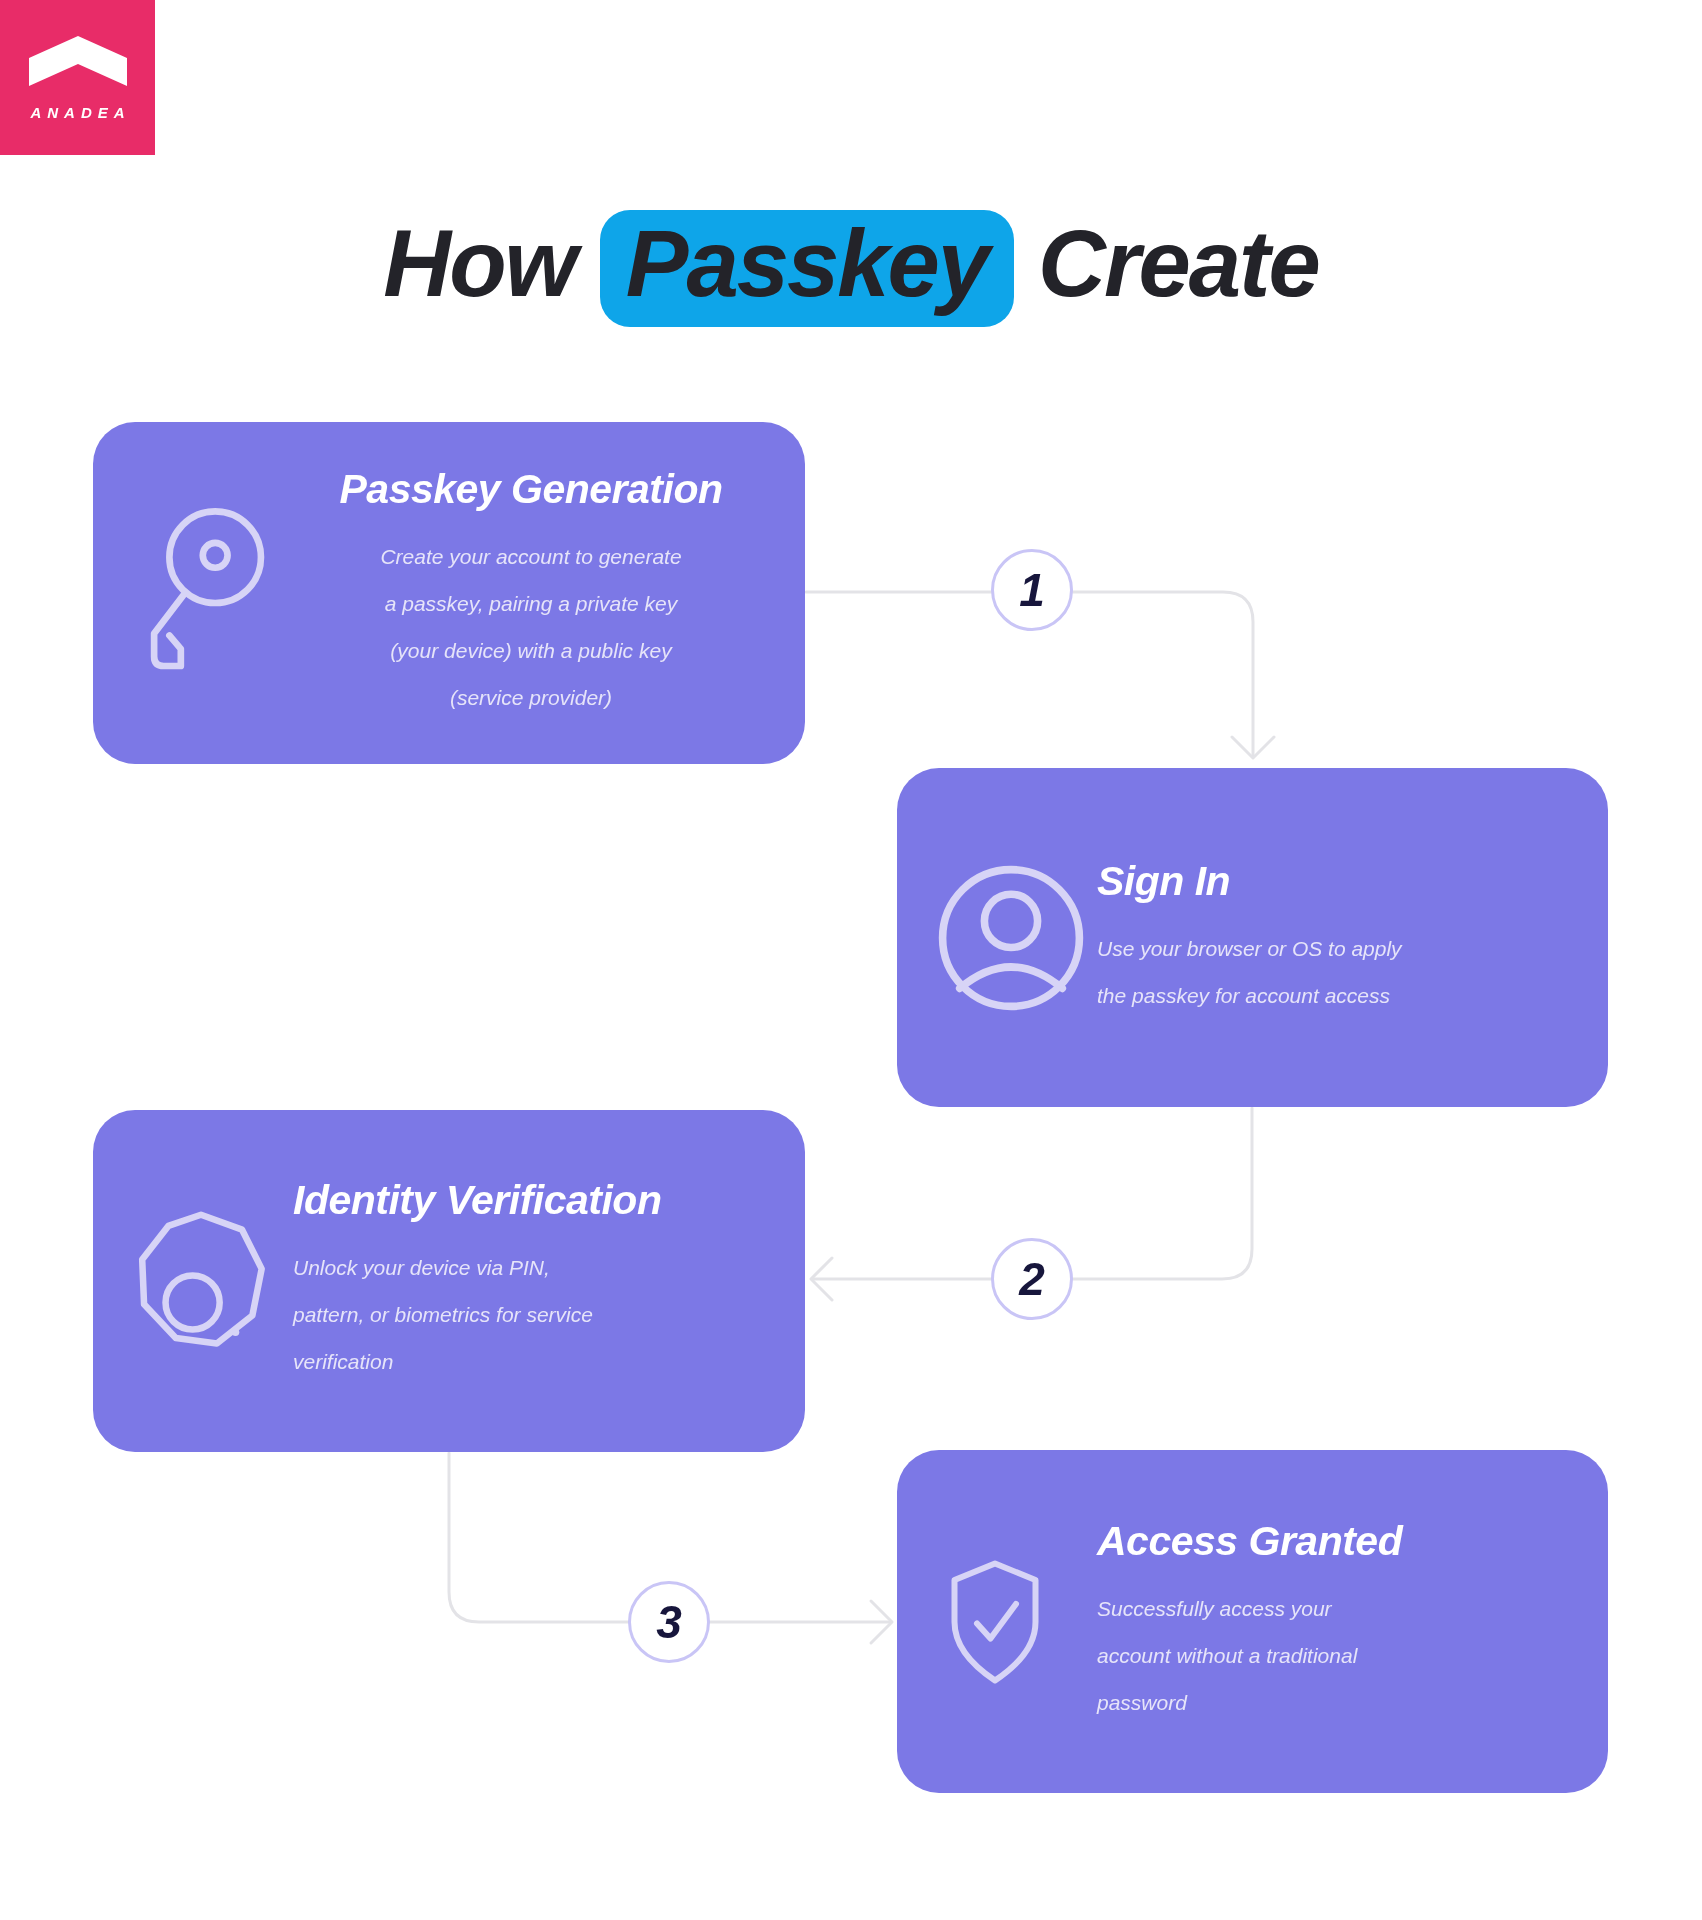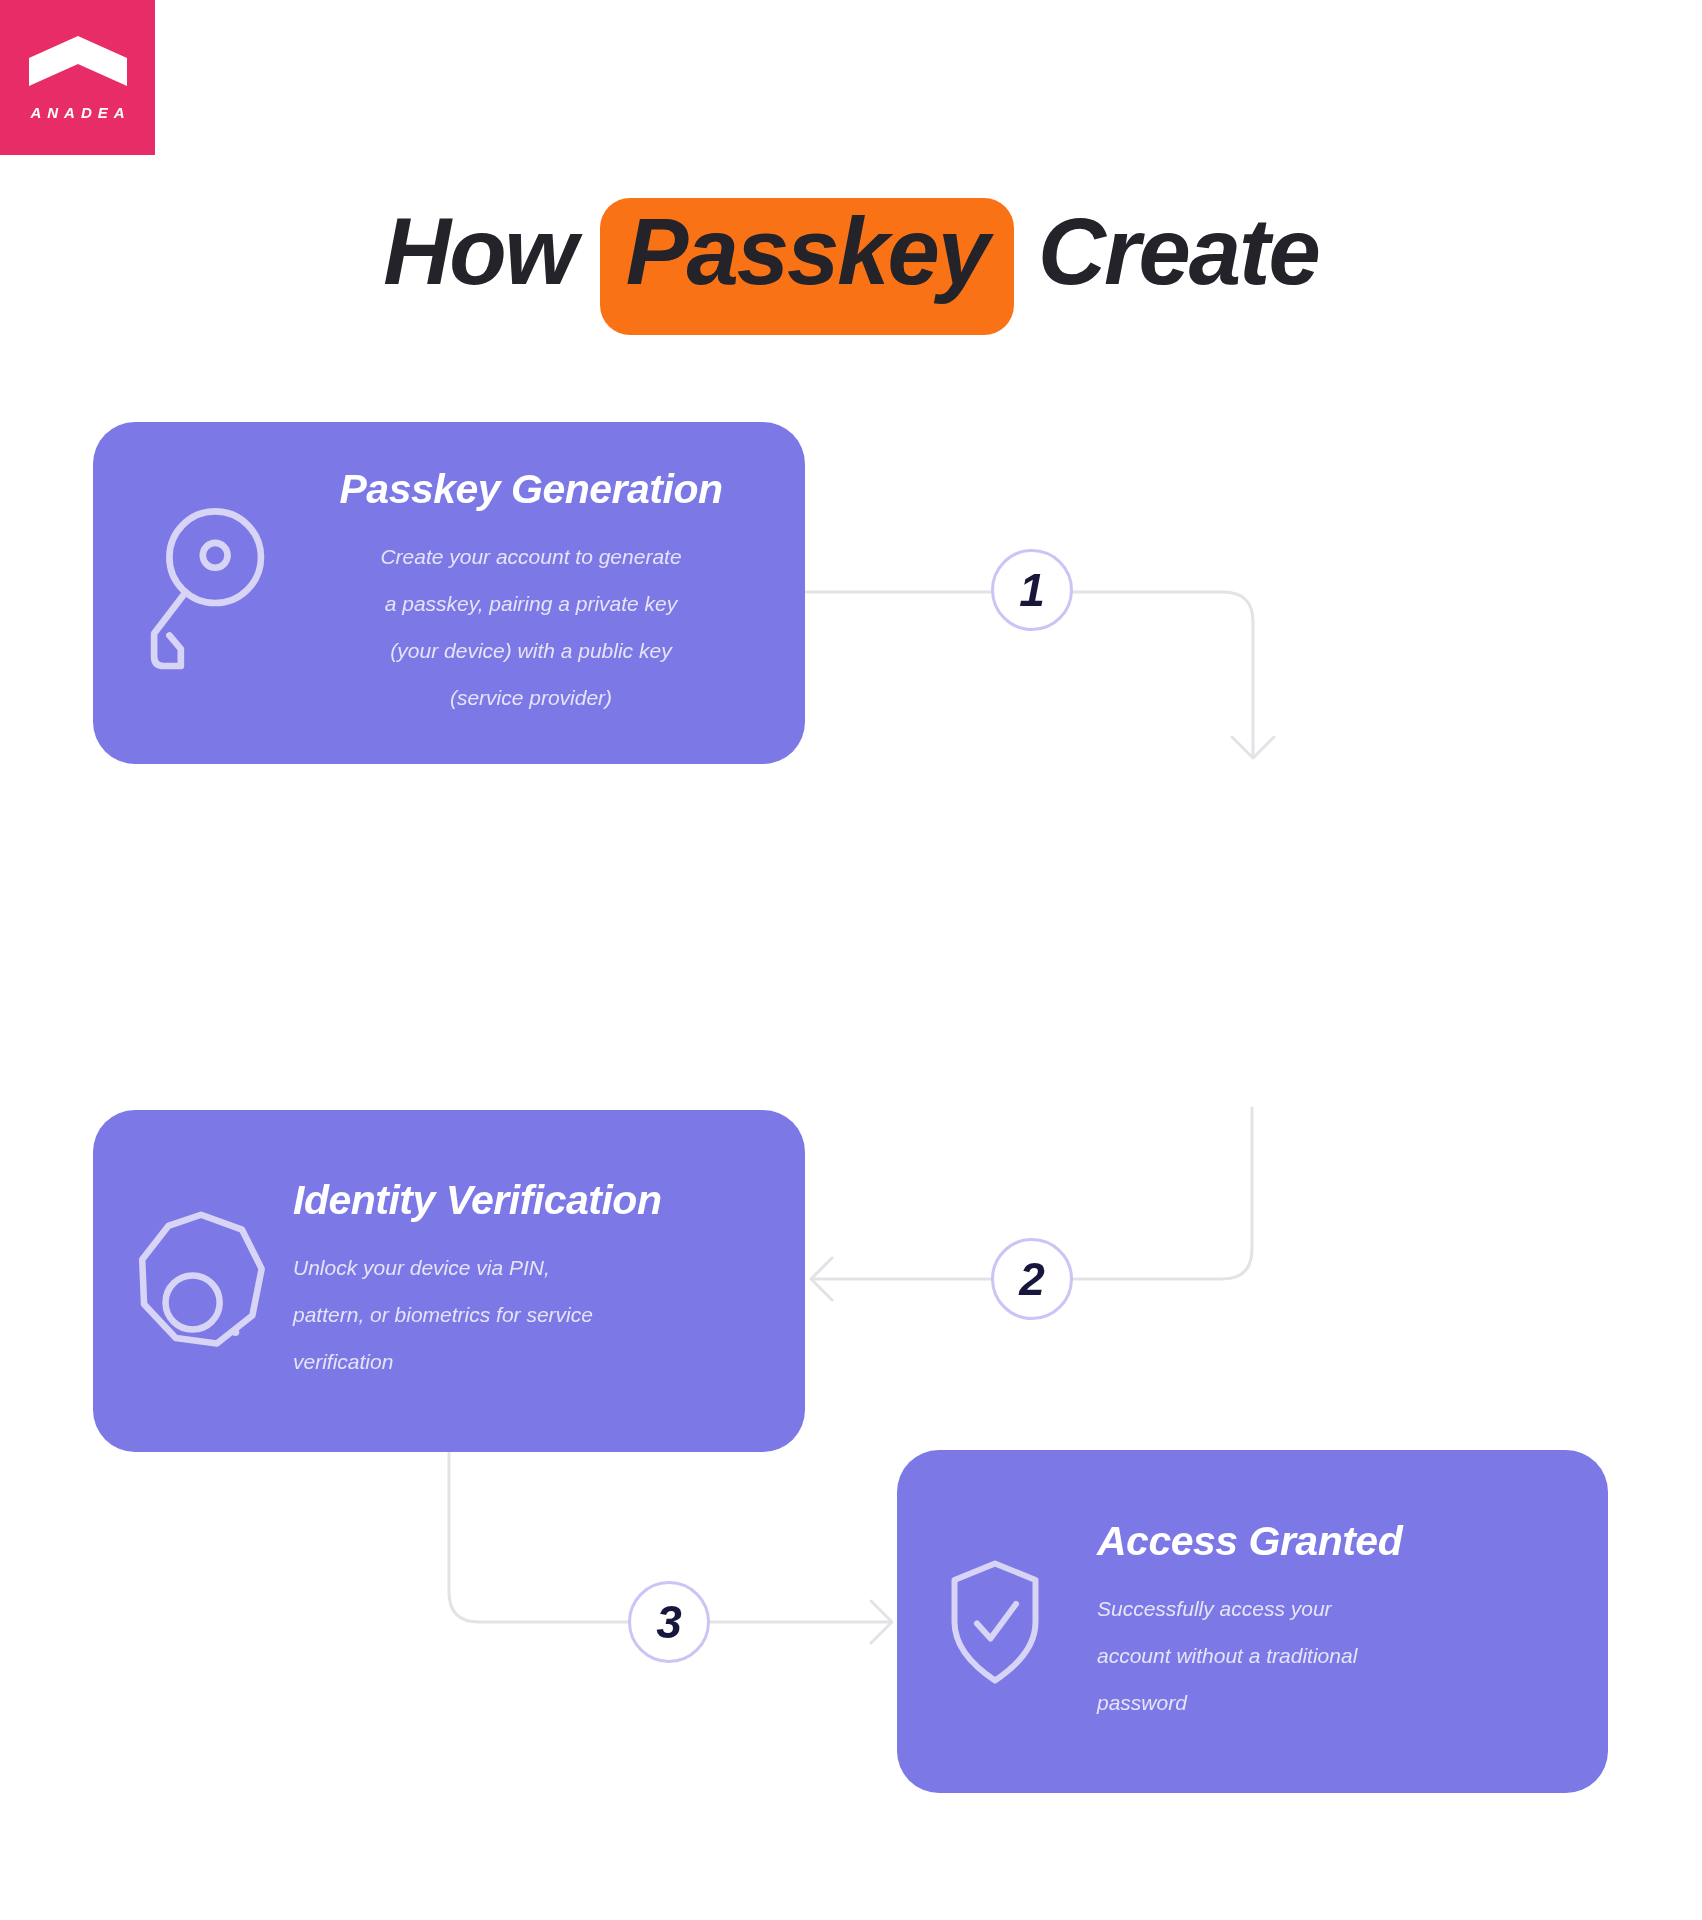--- a/index.html
+++ b/index.html
@@ -11,21 +11,21 @@
   
   .logo{position:absolute;left:0;top:0;width:155px;height:155px;background:#E82C68;
         display:flex;flex-direction:column;align-items:center;justify-content:flex-start;}
   .logo svg{margin-top:36px;display:block;}
   .logo-text{margin-top:16px;color:#ffffff;font-size:15px;font-weight:700;letter-spacing:6px;
              text-indent:6px;}
   
   .title-row{position:absolute;top:198px;left:0;width:100%;
              display:flex;justify-content:center;align-items:baseline;gap:24px;
              font-size:94px;font-weight:700;color:#232329;letter-spacing:-2px;line-height:1.1;}
-  .title-pill{background:#f97316;border-radius:30px;padding:2px 26px 32px;}
+  .title-pill{background:#0ea5e9;border-radius:30px;padding:2px 26px 12px;margin-top:12px;}
   
   .card{position:absolute;background:#7C78E6;border-radius:42px;}
   .card-1{left:93px;top:422px;width:712px;height:342px;text-align:center;}
   .card-2{left:897px;top:768px;width:711px;height:339px;}
   .card-3{left:93px;top:1110px;width:712px;height:342px;}
   .card-4{left:897px;top:1450px;width:711px;height:343px;}
   .card-icon{position:absolute;left:38px;top:50%;transform:translateY(-50%);}
   .card-icon svg{display:block;stroke:#D7D4F6;fill:none;stroke-width:7;
                  stroke-linecap:round;stroke-linejoin:round;}
   .card-text{position:absolute;left:200px;right:36px;top:50%;transform:translateY(-50%);}
@@ -79,20 +79,34 @@
     </div>
     <div class="card-text">
       <h2 class="card-heading">Passkey Generation</h2>
       <p class="card-body">Create your account to generate
 a passkey, pairing a private key
 (your device) with a public key
 (service provider)</p>
     </div>
   </div>
 
+  <div class="card card-2">
+    <div class="card-icon">
+      <svg width="152" height="152" viewBox="0 0 160 160" style="stroke-width:8">
+        <circle cx="80" cy="80" r="72"></circle>
+        <circle cx="80" cy="62" r="28"></circle>
+        <path d="M26 133 Q80 88 134 133"></path>
+      </svg>
+    </div>
+    <div class="card-text">
+      <h2 class="card-heading">Sign In</h2>
+      <p class="card-body">Use your browser or OS to apply
+the passkey for account access</p>
+    </div>
+  </div>
 
   <div class="card card-4">
     <div class="card-icon">
       <svg width="120" height="136" viewBox="0 0 160 172" style="stroke-width:8">
         <path d="M80 8 L134 30 L134 86 Q134 128 80 164 Q26 128 26 86 L26 30 Z"></path>
         <path d="M56 88 L74 108 L108 62"></path>
       </svg>
     </div>
     <div class="card-text">
       <h2 class="card-heading">Access Granted</h2>

